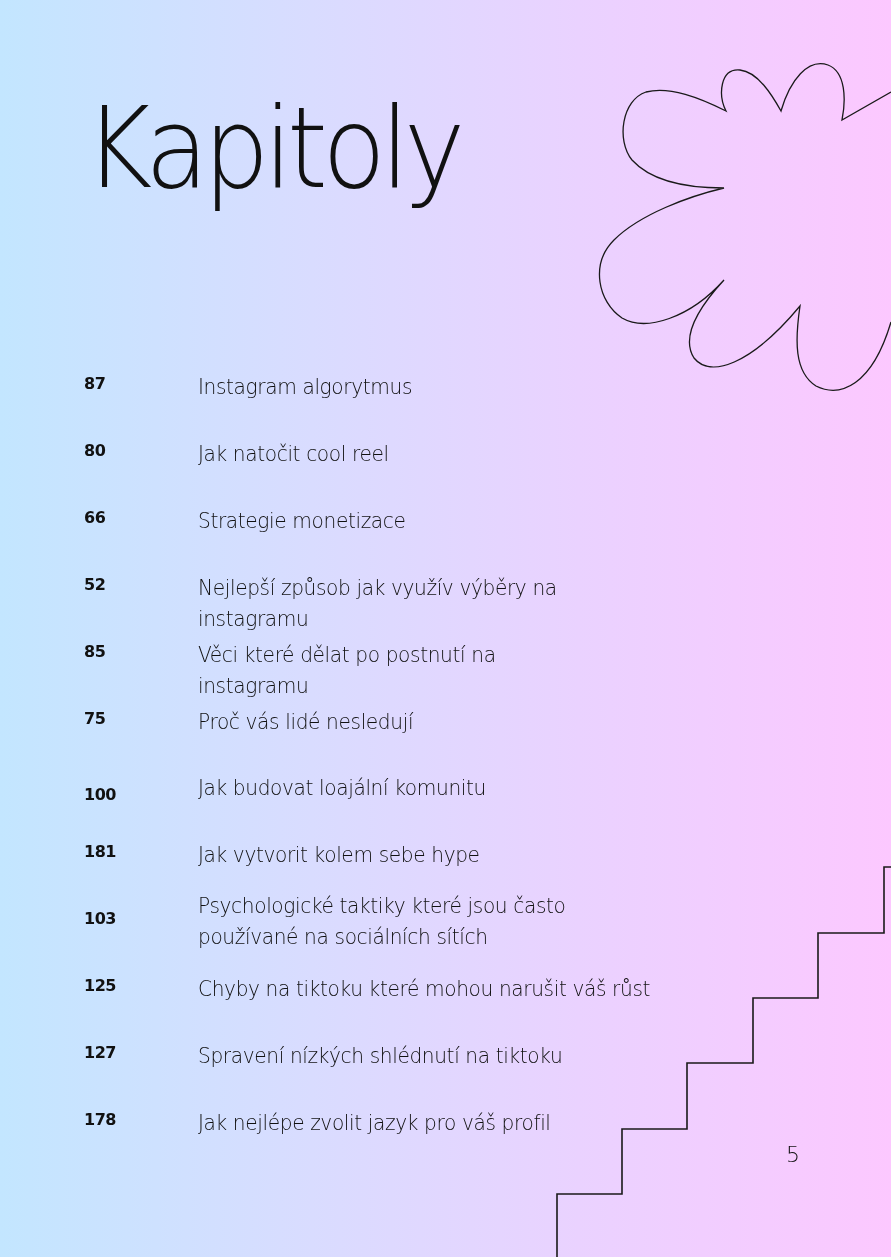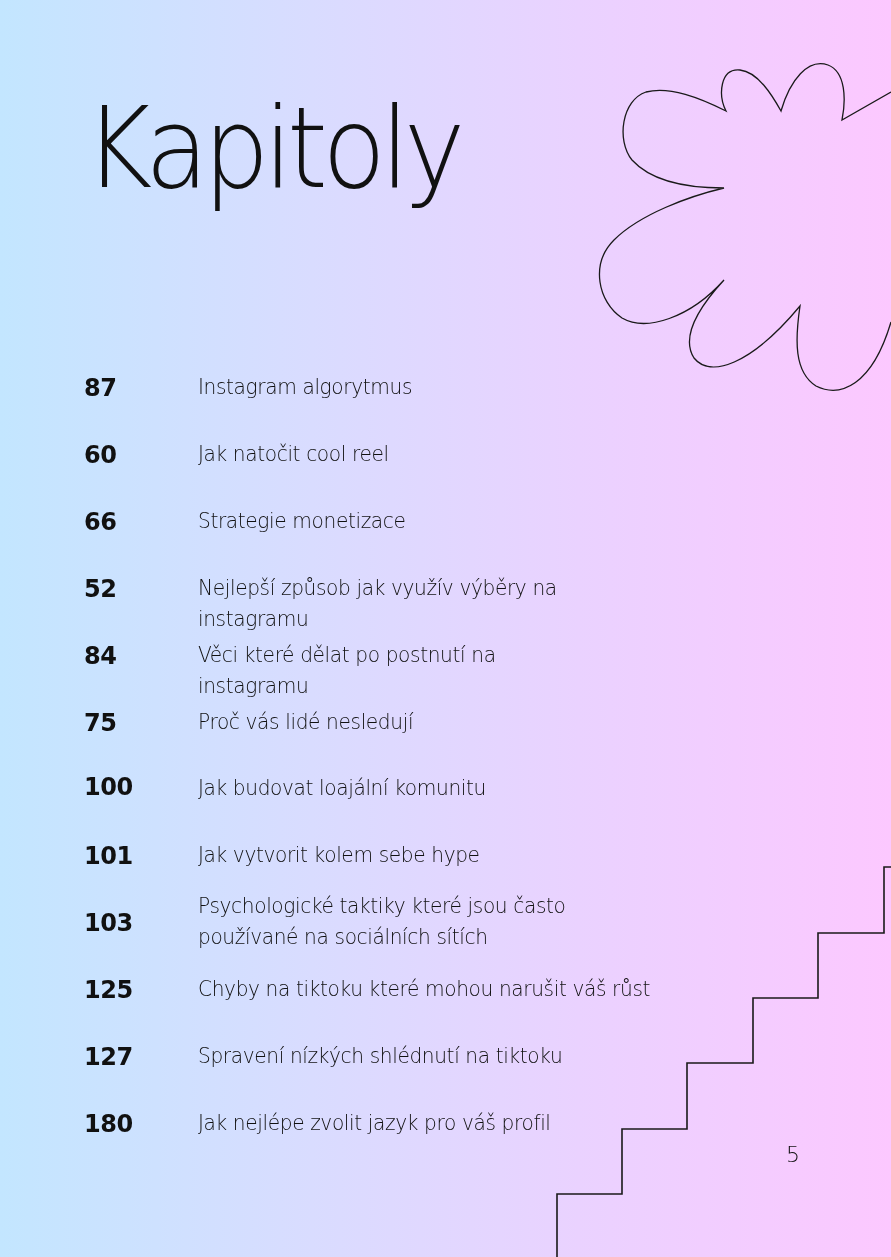--- a/index.html
+++ b/index.html
@@ -11,21 +11,21 @@
   .title {
     position: absolute; left: 84px; top: 92px;
     font-family: "DejaVu Sans", sans-serif; font-weight: 300;
     font-size: 112px; letter-spacing: -6px; line-height: 1; margin: 0;
     transform: scaleX(0.93); transform-origin: left top; font-stretch: condensed;
   }
   .deco { position: absolute; pointer-events: none; }
   .toc { position: absolute; left: 84px; top: 0; width: 600px; }
   .entry { position: absolute; left: 0; width: 600px; }
   .num {
-    position: absolute; left: 0; font-size: 24px; font-weight: bold;
+    position: absolute; left: 0; font-size: 16px; font-weight: bold;
     font-family: "DejaVu Sans", sans-serif; letter-spacing: -0.5px;
   }
   .label {
     position: absolute; left: 114px; width: 470px;
     font-family: "DejaVu Sans", sans-serif; font-size: 21px; line-height: 31px;
     font-weight: 300; letter-spacing: -0.4px; transform: scaleX(0.96); transform-origin: left top;
   }
   .page-num {
     position: absolute; left: 786px; top: 1142px; font-size: 22px;
     font-family: "DejaVu Sans", sans-serif; font-weight: 300;
@@ -48,58 +48,58 @@
 </svg>
 
 <h1 class="title">Kapitoly</h1>
 
 <div class="toc">
   <div class="entry" style="top:372px">
     <span class="num" style="top:2px">87</span>
     <span class="label" style="top:0">Instagram algorytmus</span>
   </div>
   <div class="entry" style="top:439px">
-    <span class="num" style="top:2px">60</span>
+    <span class="num" style="top:2px">80</span>
     <span class="label" style="top:0">Jak natočit cool reel</span>
   </div>
   <div class="entry" style="top:506px">
     <span class="num" style="top:2px">66</span>
     <span class="label" style="top:0">Strategie monetizace</span>
   </div>
   <div class="entry" style="top:573px">
     <span class="num" style="top:2px">52</span>
     <span class="label" style="top:0;width:430px">Nejlepší způsob jak využív výběry na instagramu</span>
   </div>
   <div class="entry" style="top:640px">
-    <span class="num" style="top:2px">84</span>
+    <span class="num" style="top:2px">85</span>
     <span class="label" style="top:0;width:380px">Věci které dělat po postnutí na instagramu</span>
   </div>
   <div class="entry" style="top:707px">
     <span class="num" style="top:2px">75</span>
     <span class="label" style="top:0">Proč vás lidé nesledují</span>
   </div>
   <div class="entry" style="top:773px">
-    <span class="num" style="top:0">100</span>
+    <span class="num" style="top:12px">100</span>
     <span class="label" style="top:0">Jak budovat loajální komunitu</span>
   </div>
   <div class="entry" style="top:840px">
-    <span class="num" style="top:2px">101</span>
+    <span class="num" style="top:2px">181</span>
     <span class="label" style="top:0">Jak vytvorit kolem sebe hype</span>
   </div>
   <div class="entry" style="top:891px">
     <span class="num" style="top:18px">103</span>
     <span class="label" style="top:0;width:460px">Psychologické taktiky které jsou často používané na sociálních sítích</span>
   </div>
   <div class="entry" style="top:974px">
     <span class="num" style="top:2px">125</span>
     <span class="label" style="top:0;width:475px">Chyby na tiktoku které mohou narušit váš růst</span>
   </div>
   <div class="entry" style="top:1041px">
     <span class="num" style="top:2px">127</span>
     <span class="label" style="top:0">Spravení nízkých shlédnutí na tiktoku</span>
   </div>
   <div class="entry" style="top:1108px">
-    <span class="num" style="top:2px">180</span>
+    <span class="num" style="top:2px">178</span>
     <span class="label" style="top:0">Jak nejlépe zvolit jazyk pro váš profil</span>
   </div>
 </div>
 
 <div class="page-num">5</div>
 
 </body></html>

